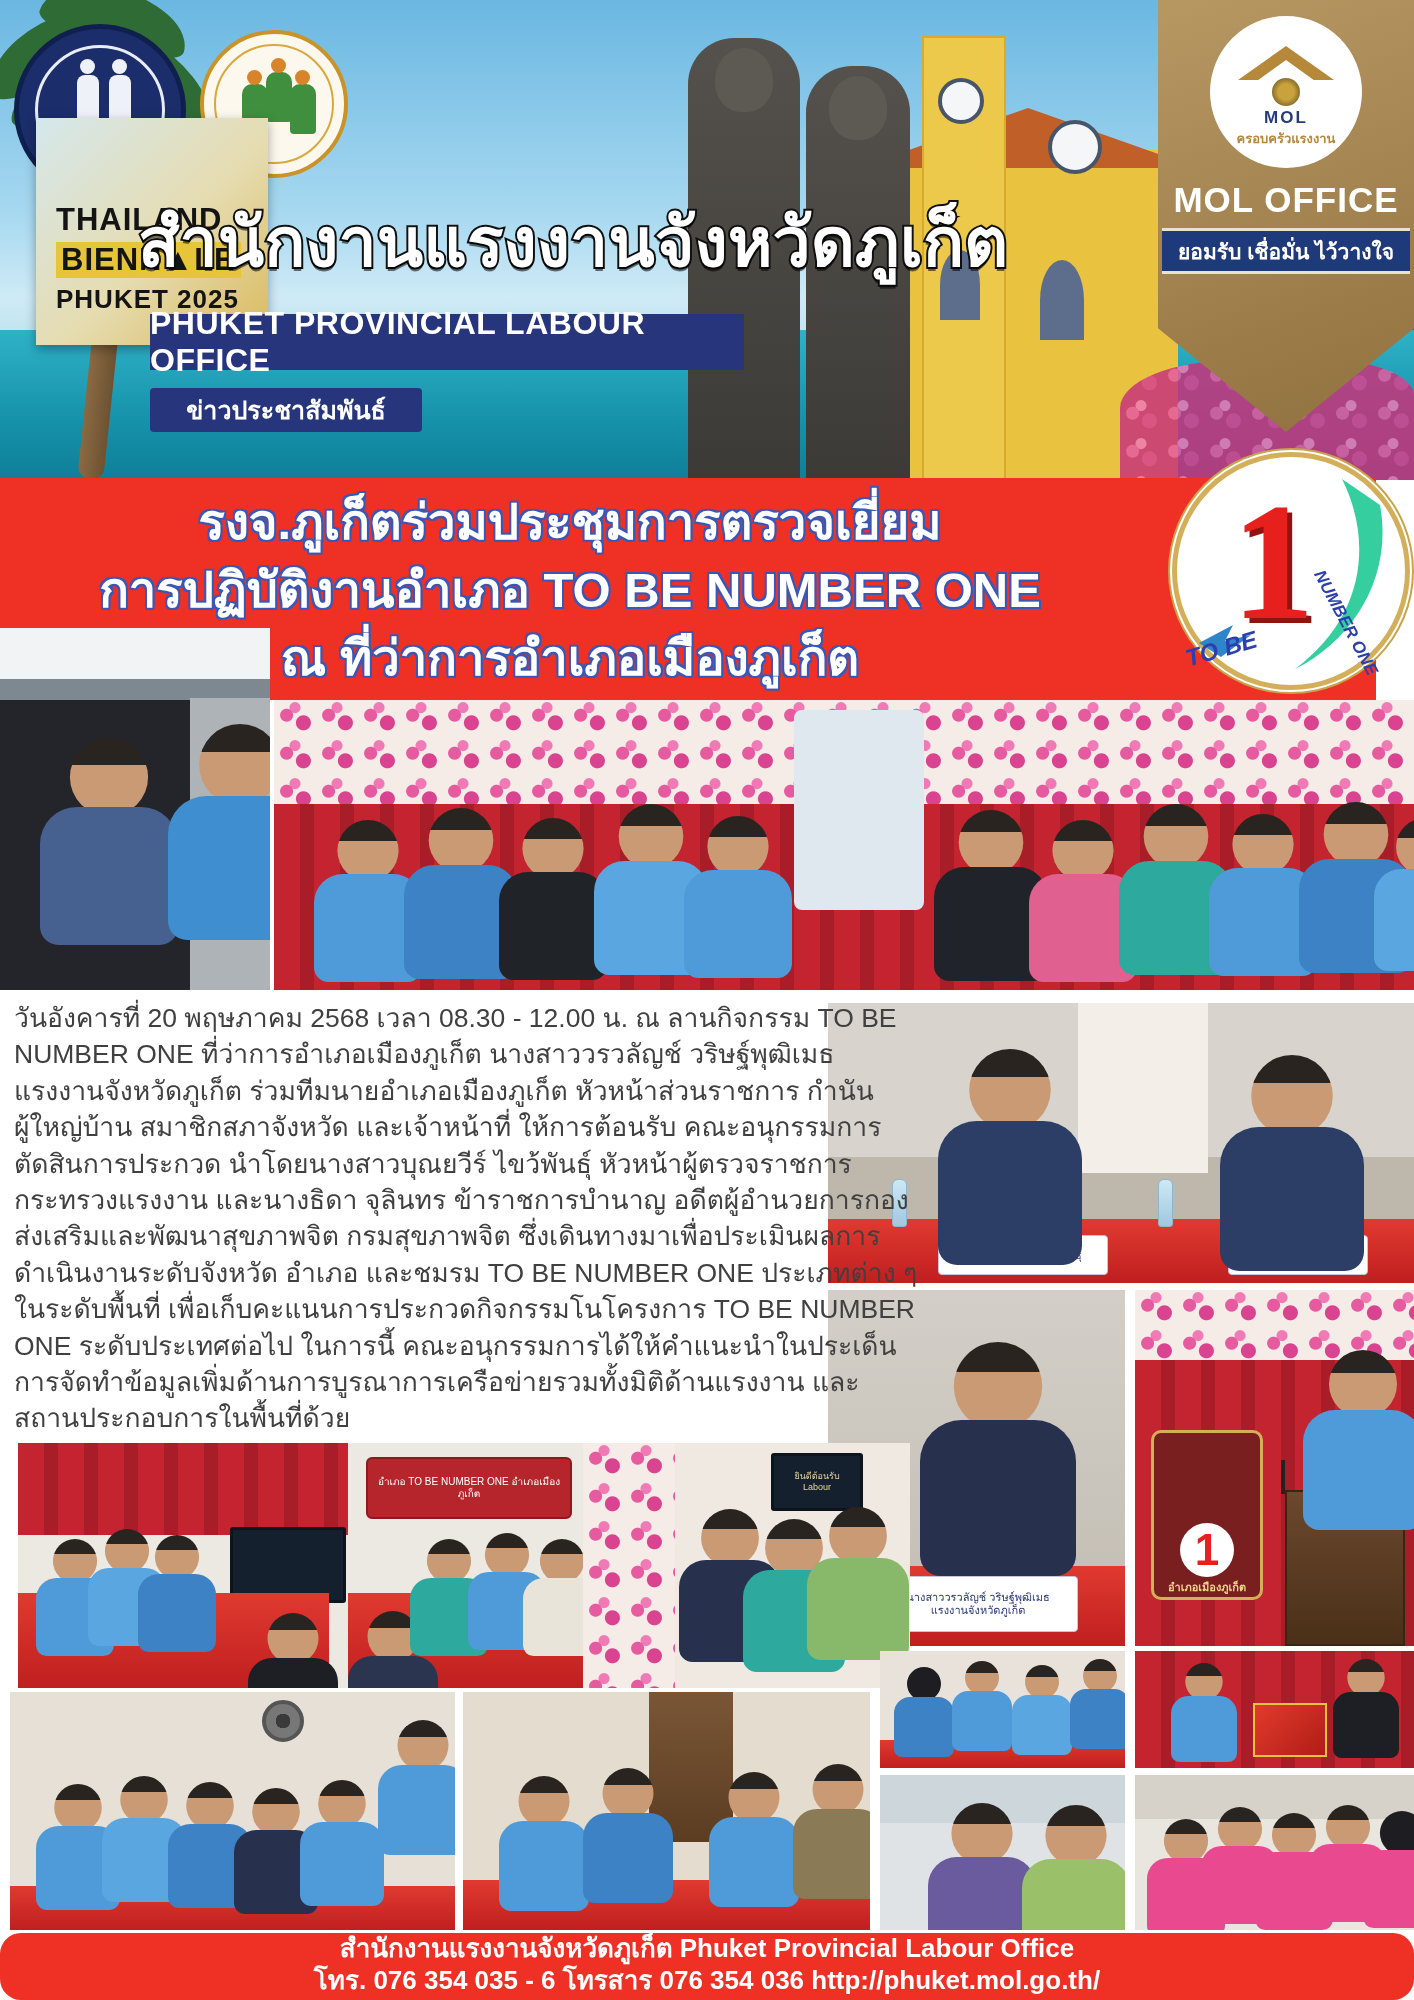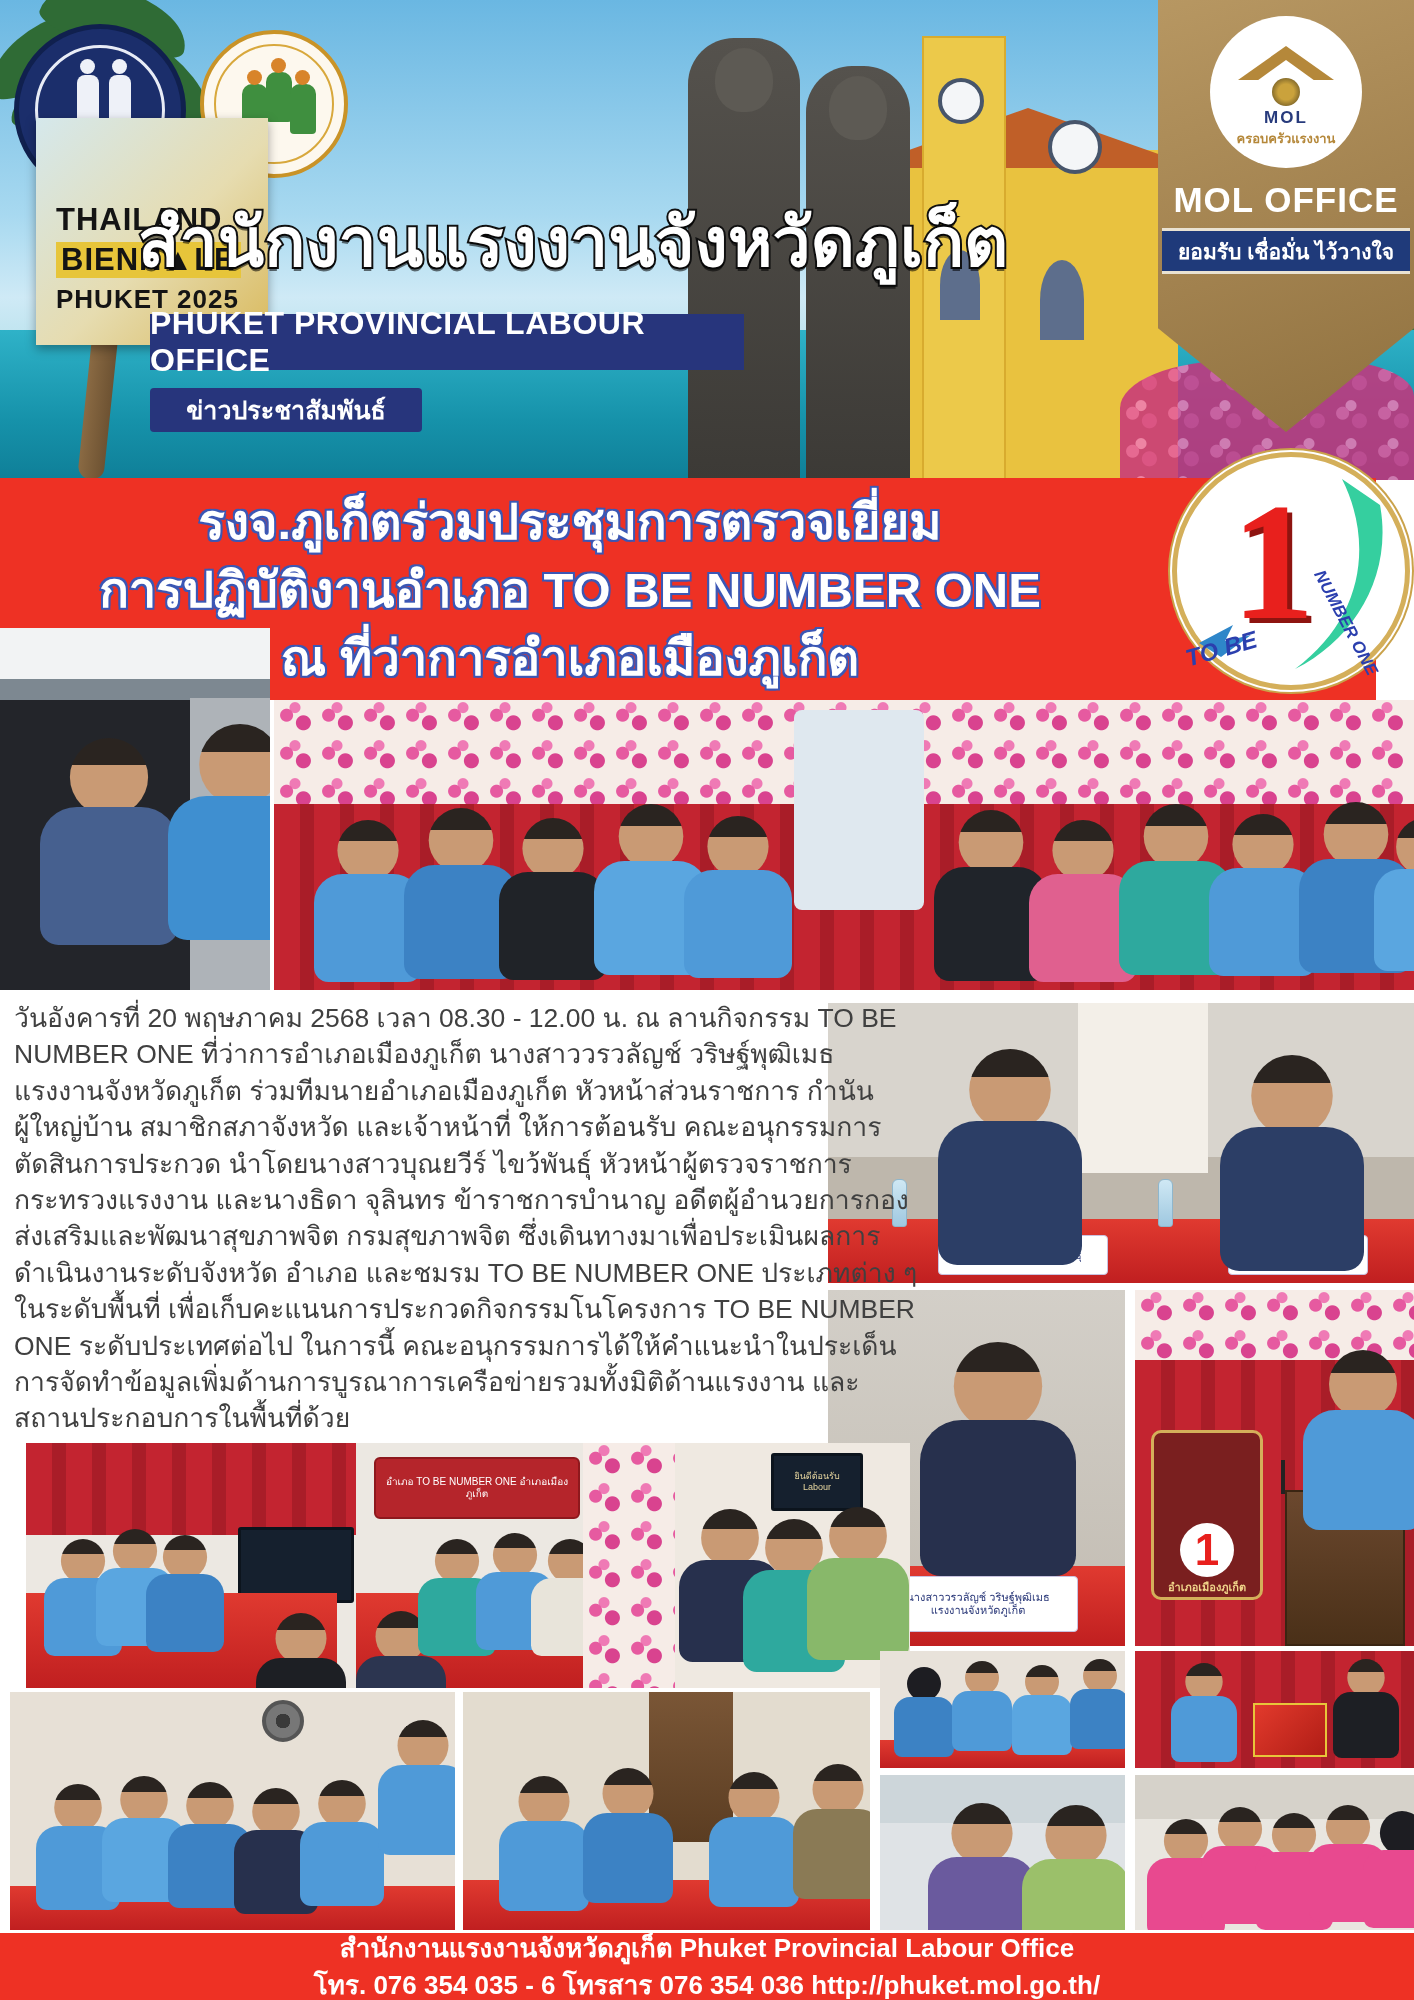--- a/index.html
+++ b/index.html
@@ -139,21 +139,21 @@
   .redsign{position:absolute;background:#b5252b;border-radius:6px;color:#fff;display:flex;
        align-items:center;justify-content:center;text-align:center;font-size:10px;line-height:12px;
        padding:4px;border:2px solid #8e181d;}
 
   
   .article{left:14px;top:1000px;width:706px;z-index:2;}
   .t-line{font-size:26.5px;line-height:36.4px;color:#404040;white-space:nowrap;}
 
   
   .footer{left:0;top:1933px;width:1414px;height:67px;background:#ee3124;z-index:3;
-       display:flex;flex-direction:column;align-items:center;justify-content:space-between;gap:2px;}
+       display:flex;flex-direction:column;align-items:center;justify-content:flex-start;gap:2px;border-radius:21px;}
   .footer div{color:#fff;font-size:26px;line-height:30px;font-weight:600;}
 
   
   .podium{position:absolute;background:linear-gradient(180deg,#6b482e,#4a3018);border:2px solid #3a2512;}
   .pod-sign{position:absolute;background:#7a1f1f;border:3px solid #d4af5a;border-radius:10px;
        display:flex;flex-direction:column;align-items:center;justify-content:flex-end;padding:4px;}
   .pod-one{font-size:44px;font-weight:900;color:#e8201d;background:#fff;border-radius:50%;
        width:54px;height:54px;display:flex;align-items:center;justify-content:center;margin-bottom:4px;}
   .pod-txt{font-size:11px;color:#f0d48a;font-weight:700;text-align:center;line-height:12px;}
   .giftbox{position:absolute;background:linear-gradient(135deg,#e23a2c,#b01d16);border:2px solid #e7c53a;}
@@ -313,21 +313,21 @@
     <div class="floral flower-band" style="position:absolute;left:0;top:0;width:279px;height:70px;"></div>
     <div class="podium" style="left:150px;top:200px;width:120px;height:156px;"></div>
     <div class="micman-mic" style="left:146px;top:170px;"></div>
     <div class="pod-sign" style="left:16px;top:140px;width:112px;height:170px;">
       <div class="pod-one">1</div>
       <div class="pod-txt">อำเภอเมืองภูเก็ต</div>
     </div>
   <i class="pp" style="left: 168px; top: 60px; transform: scale(2); --s: #4f9ad8;"></i>
     </div>
 
-  <div class="photo" style="left:26px;top:1443px;width:628px;height:245px;background:#ece8e2;">
+  <div class="photo" style="left:18px;top:1443px;width:628px;height:245px;background:#ece8e2;">
     <div class="curtain" style="position:absolute;left:0;top:0;width:330px;height:92px;"></div>
     <div class="redsign" style="left:348px;top:14px;width:206px;height:62px;">อำเภอ TO BE NUMBER ONE อำเภอเมืองภูเก็ต</div>
     <div class="tvset" style="left:212px;top:84px;width:116px;height:76px;"></div>
     <div class="tablebar" style="left:0;right:317px;height:95px;"></div>
     <div class="tablebar" style="left:330px;right:0;height:95px;"></div>
   <i class="pp" style="left: 18px; top: 96px; transform: scale(1.3); --s: #4f9ad8;"></i>
       <i class="pp" style="left: 70px; top: 86px; transform: scale(1.3); --s: #5aa6e0;"></i>
       <i class="pp" style="left: 120px; top: 92px; transform: scale(1.3); --s: #3c82c4;"></i>
       <i class="pp" style="left: 230px; top: 170px; transform: scale(1.5); --s: #1d1f24;"></i>
       <i class="pp" style="left: 330px; top: 168px; transform: scale(1.5); --s: #2c3550;"></i>

